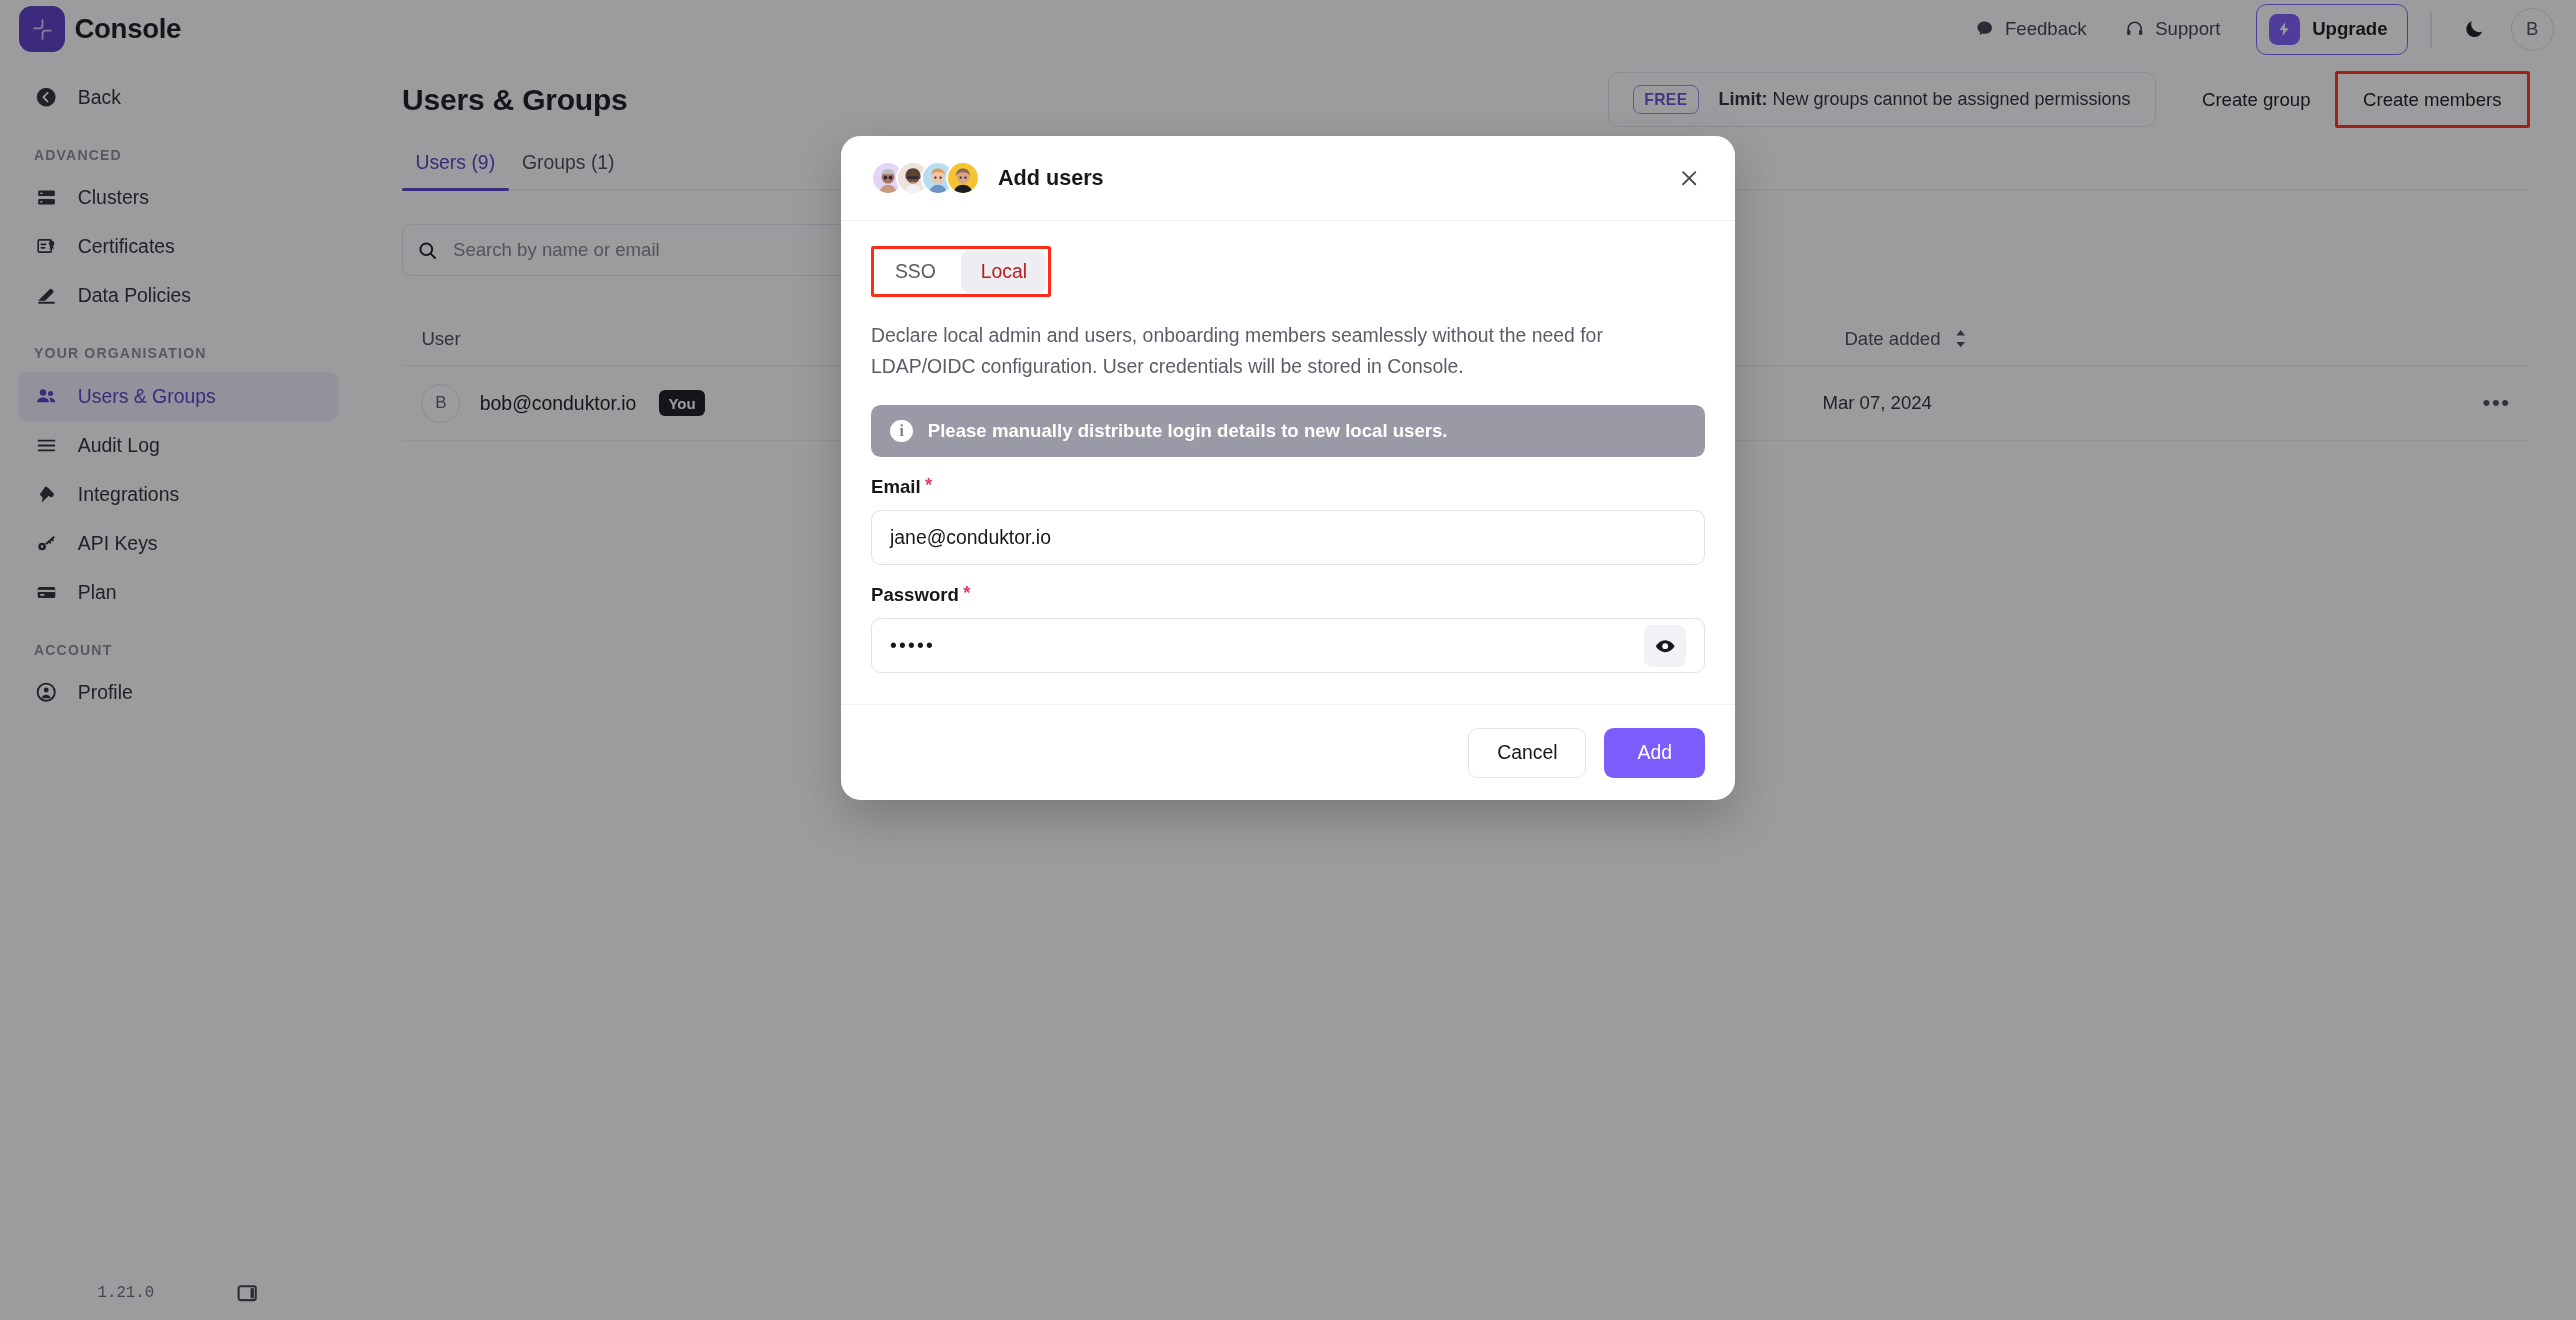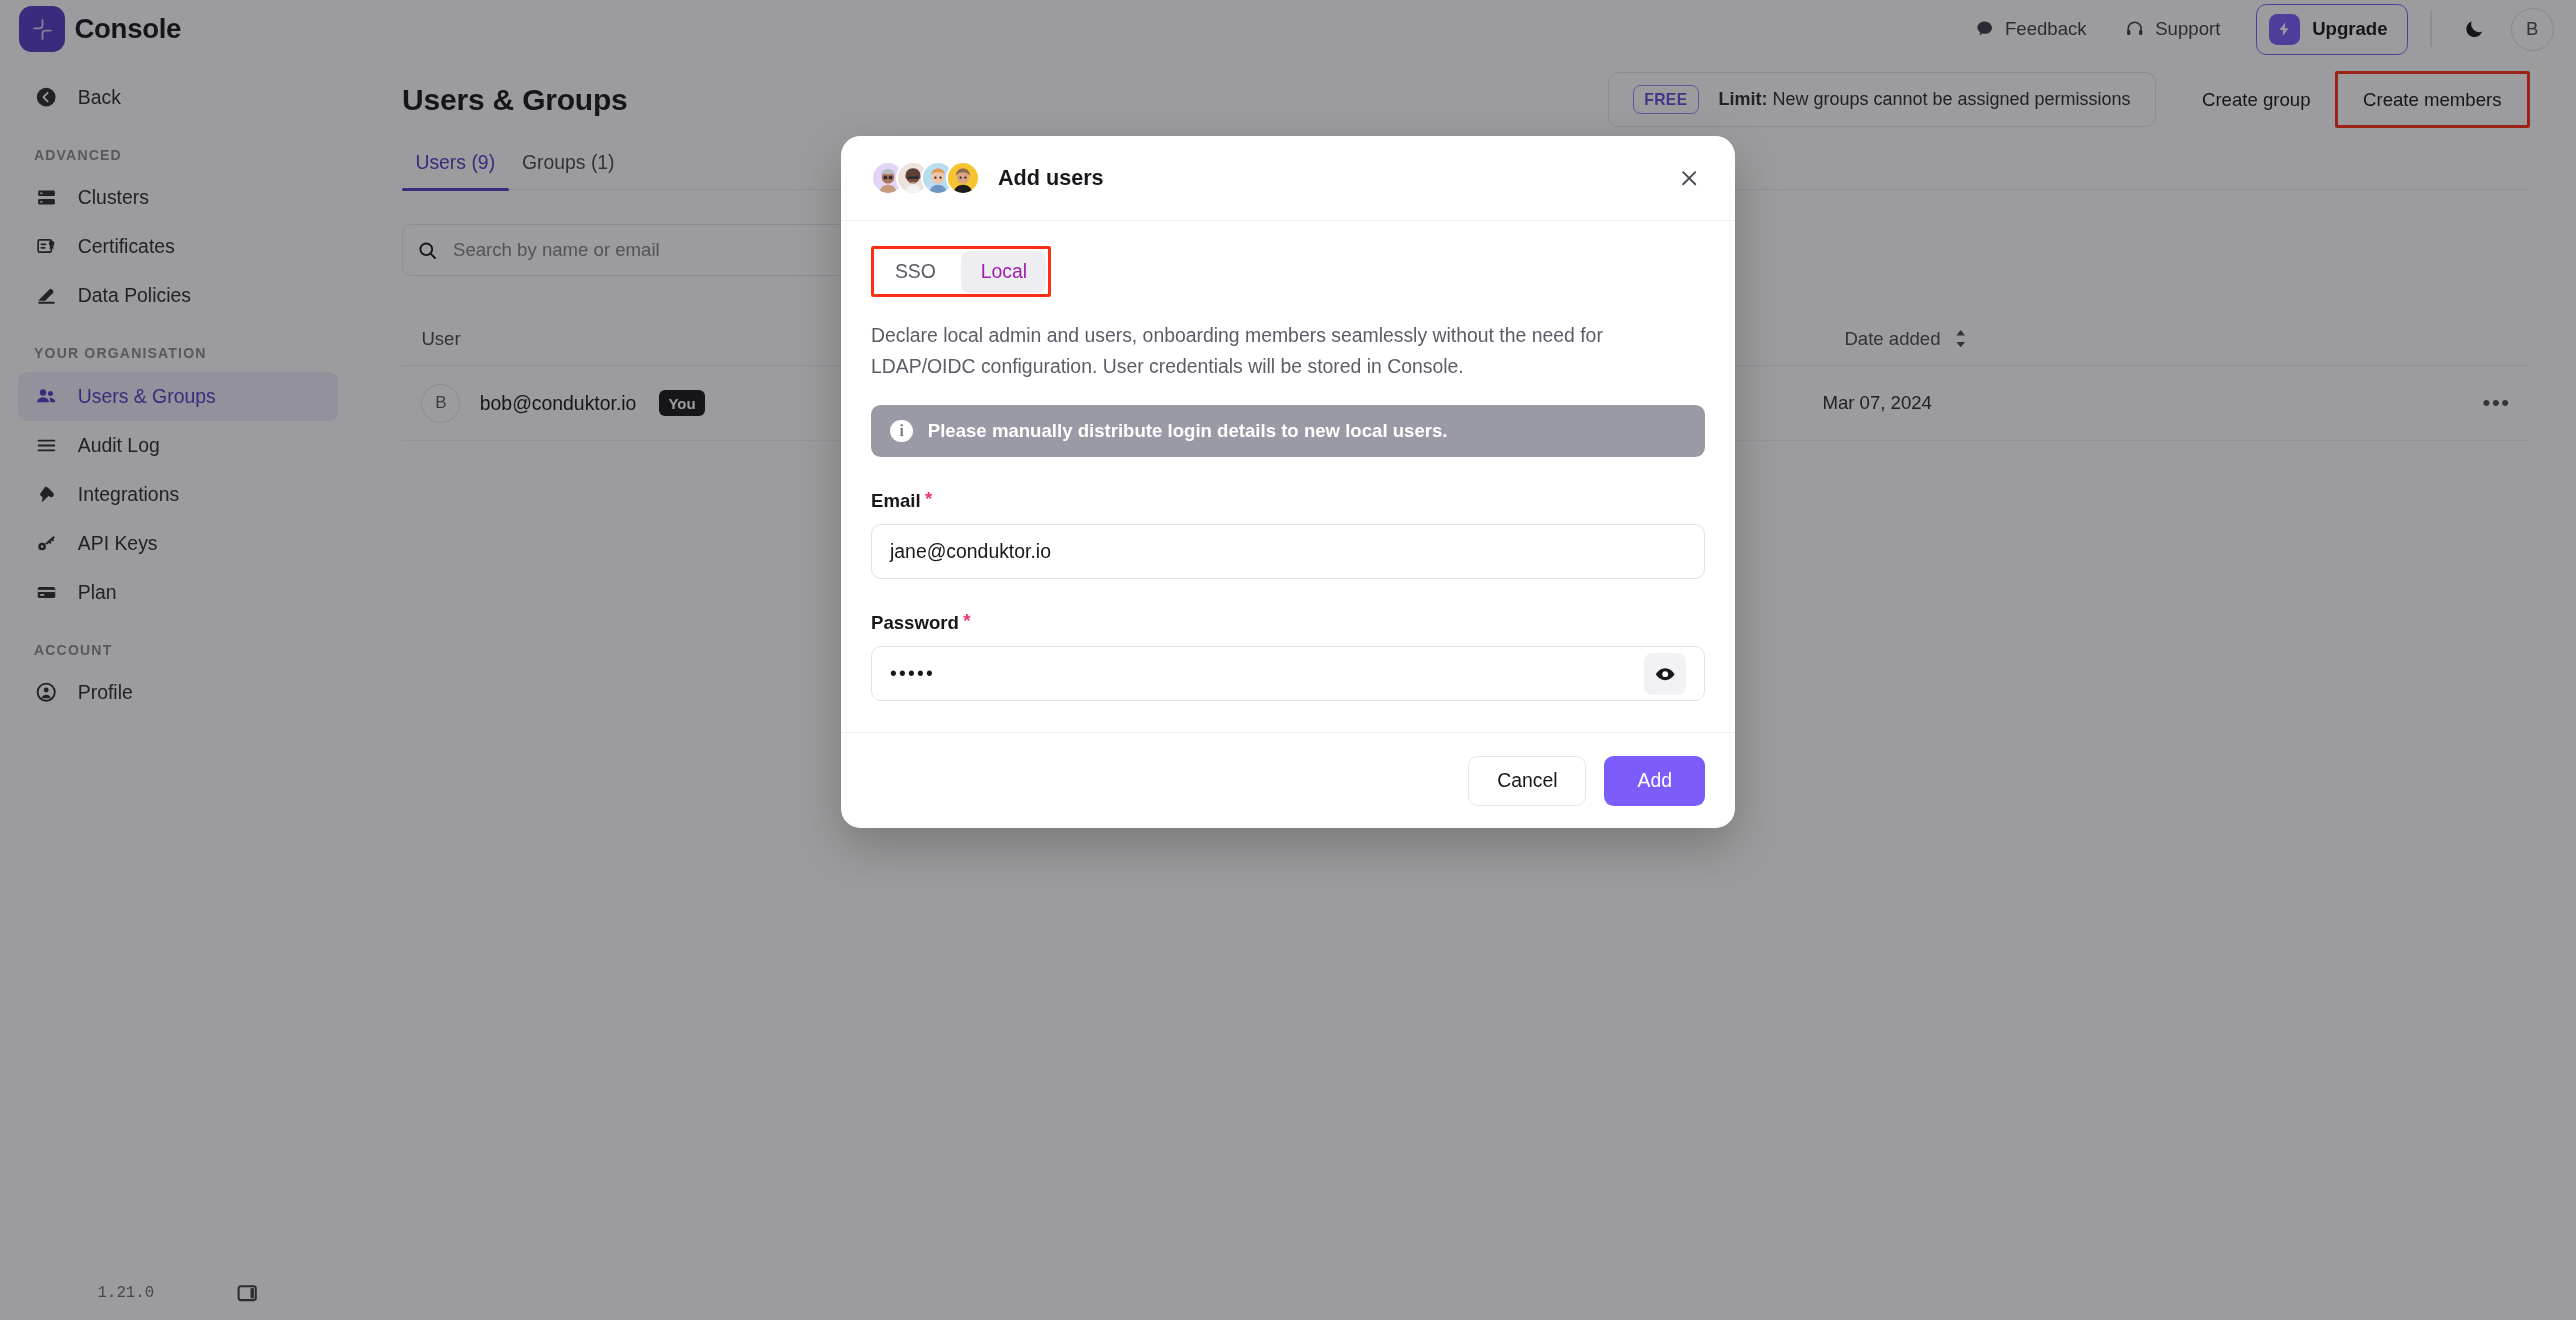--- a/index.html
+++ b/index.html
@@ -409,21 +409,21 @@
   }
   .seg {
     font-size: 19.4px;
     color: #5c5c68;
     padding: 9.7px 19.4px;
     border-radius: 8.2px;
     cursor: pointer;
   }
   .seg.active {
     background: #eeeef2;
-    color: #a21caf;
+    color: #b91c1c;
     font-weight: 500;
   }
   .modal-desc {
     margin-top: 22.4px;
     font-size: 19.4px;
     line-height: 1.62;
     color: #5c5c68;
   }
   .info-banner {
     margin-top: 22.4px;
@@ -443,21 +443,21 @@
     font-size: 15.7px;
     font-weight: 700;
     font-family: "Liberation Serif", serif;
     flex: 0 0 22.4px;
   }
   .info-text {
     font-size: 18.6px;
     font-weight: 600;
     color: #ffffff;
   }
-  .field { margin-top: 33px; }
+  .field { margin-top: 19px; }
   .field-label {
     font-size: 18.6px;
     font-weight: 600;
     color: #17171c;
     margin-bottom: 12px;
     display: flex;
     align-items: flex-start;
     gap: 4.5px;
   }
   .req { color: #e8396a; font-size: 18.6px; line-height: 1; }

